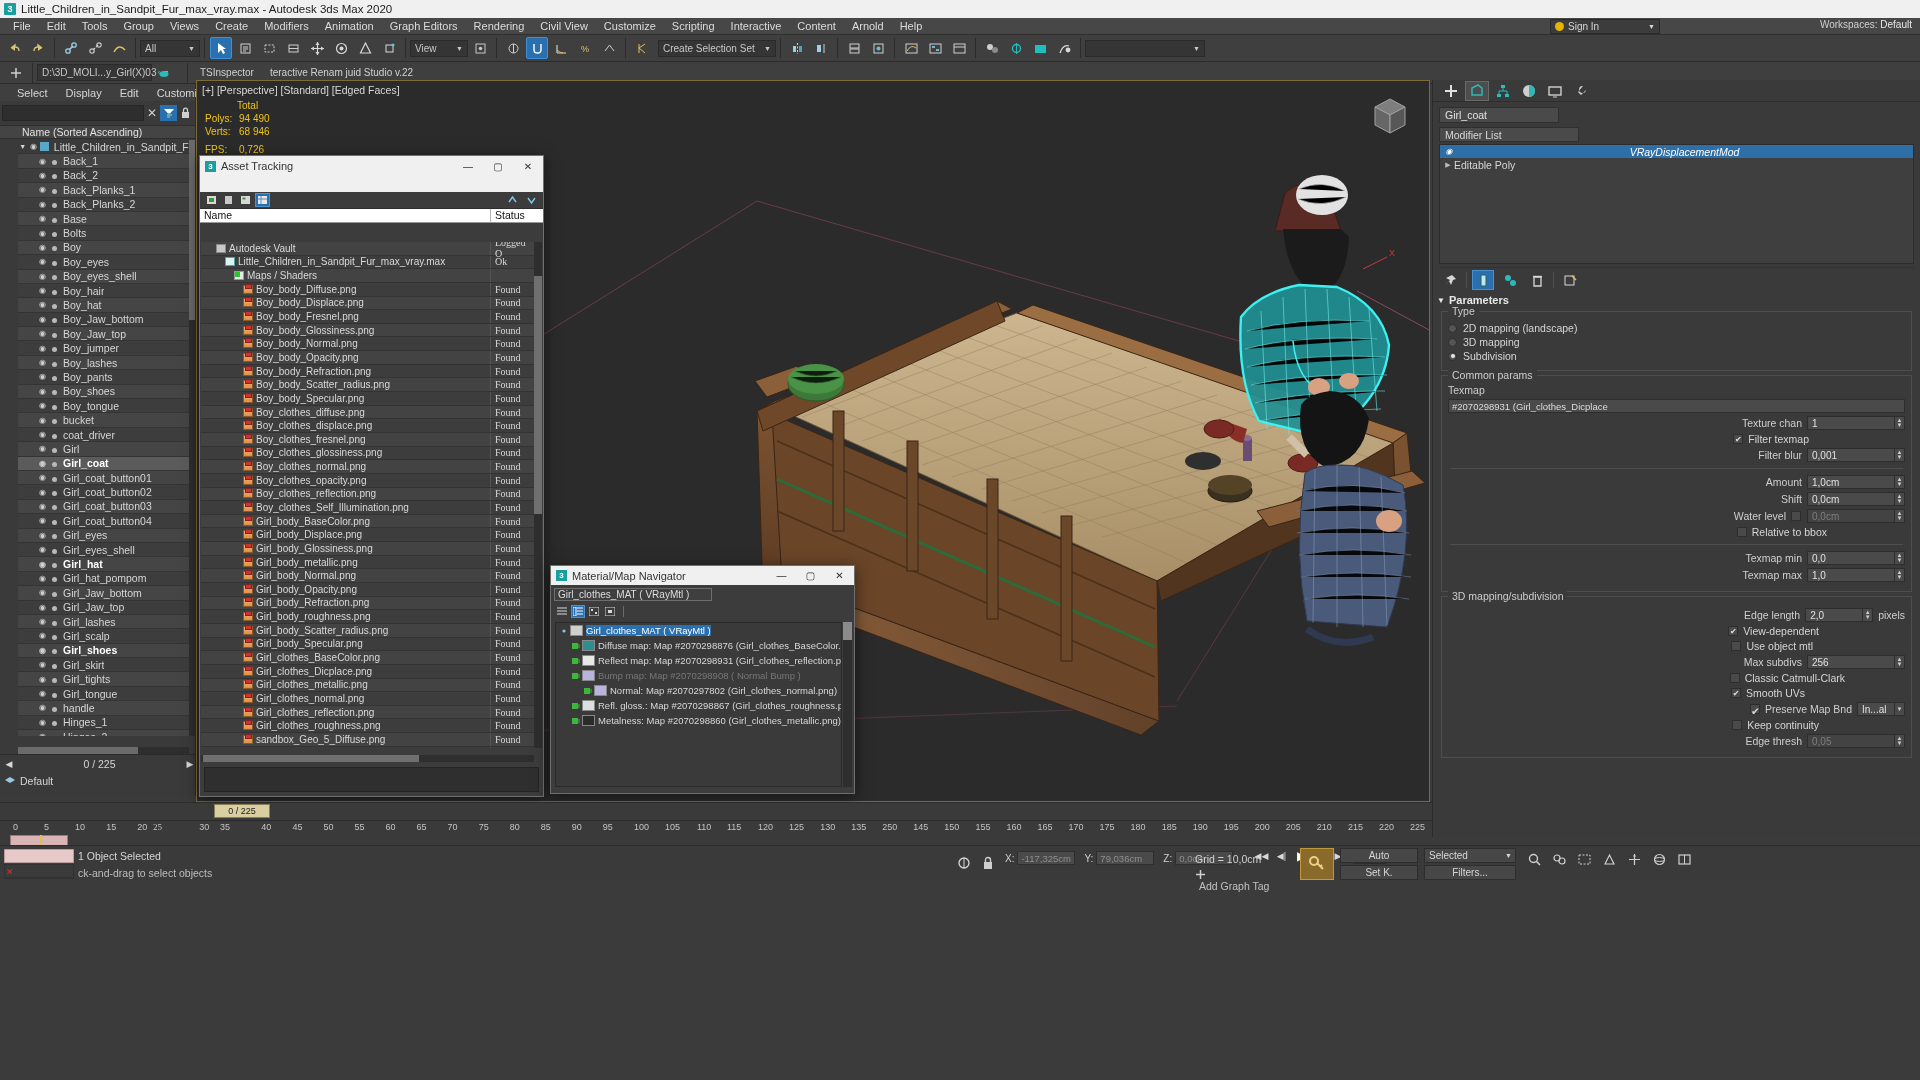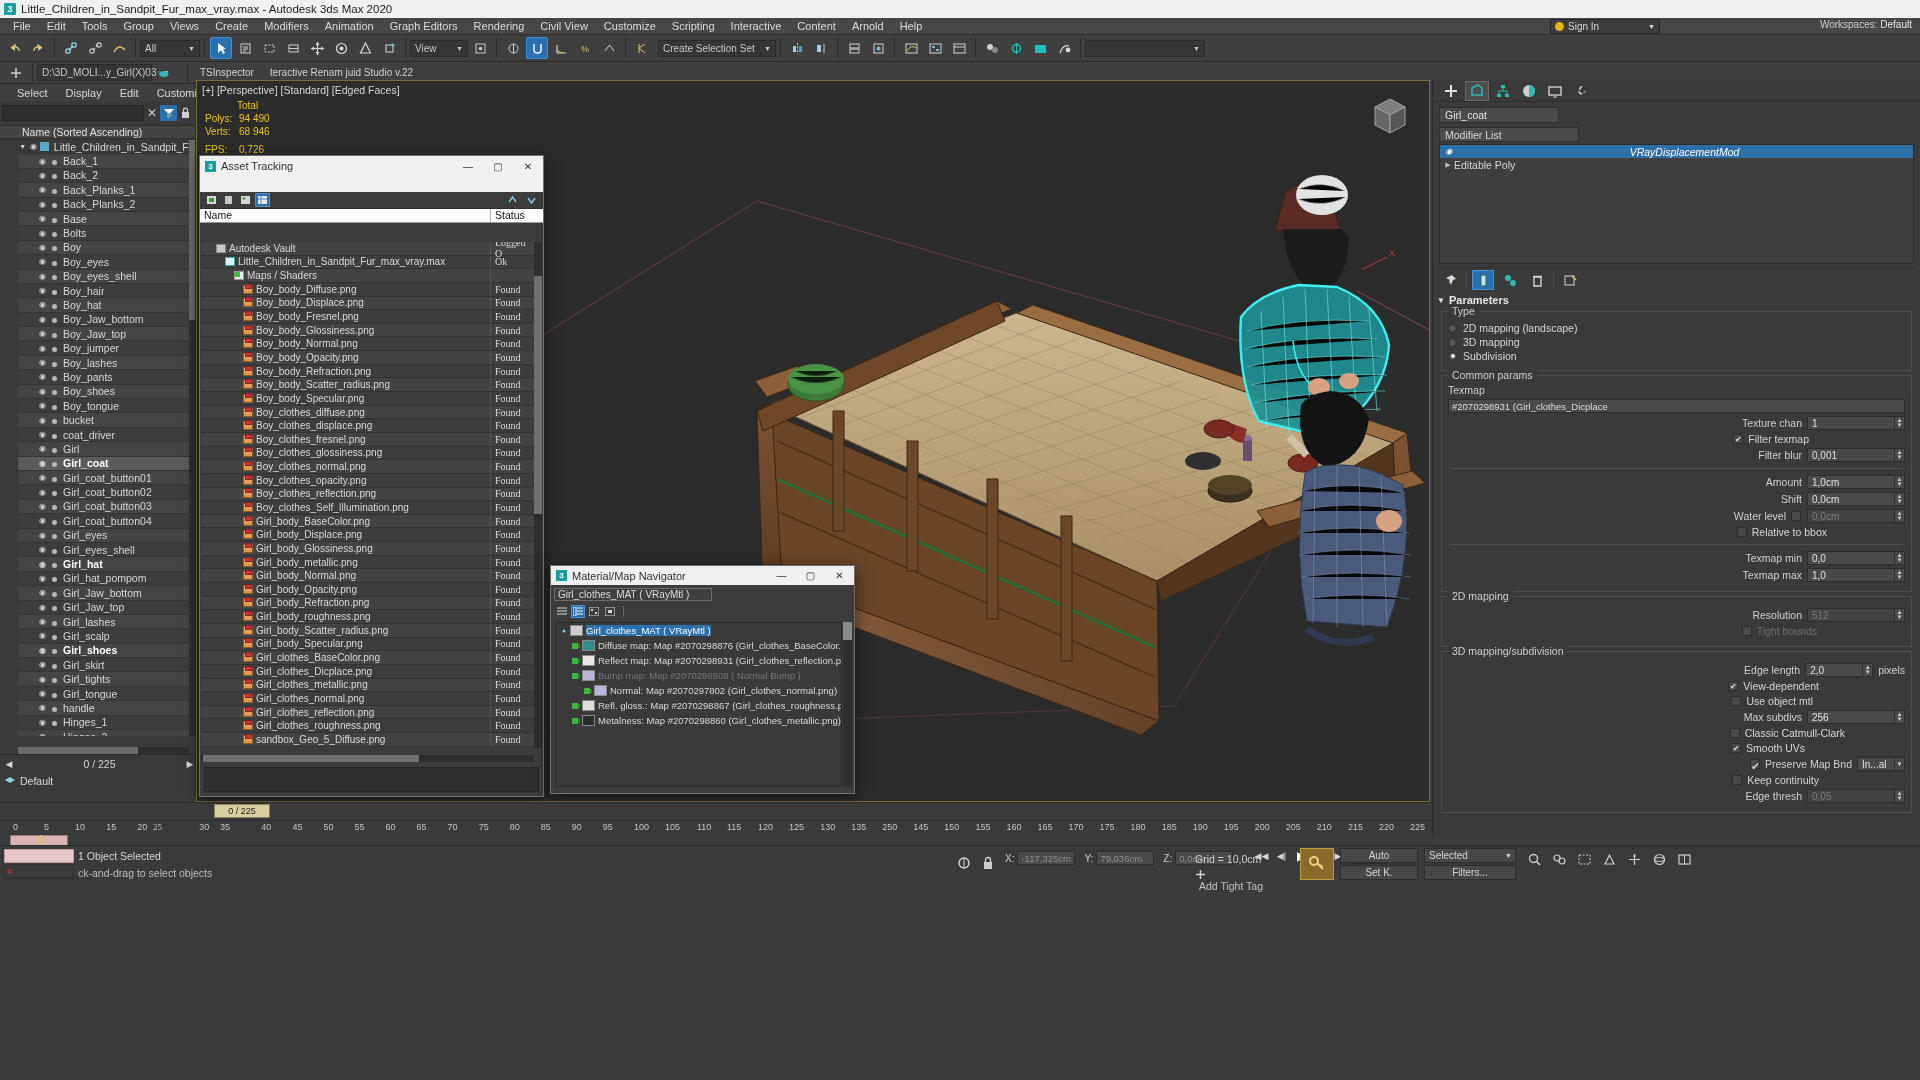--- a/index.html
+++ b/index.html
@@ -1784,33 +1784,20 @@
     <div class="hr"></div>
     <div class="fld">
       <span class="lb">Texmap min</span>
       <span class="sp">0,0</span>
       <span class="spin">▲<br>▼</span>
     </div>
     <div class="fld">
       <span class="lb">Texmap max</span>
       <span class="sp">1,0</span>
       <span class="spin">▲<br>▼</span>
-    </div>
-  </div>
-  <div class="grp">
-    <div class="cap dimtxt">2D mapping</div>
-    <div class="fld">
-      <span class="lb dimtxt">Resolution</span>
-      <span class="sp dim">512</span>
-      <span class="spin">▲<br>▼</span>
-    </div>
-    <div class="chk" style="justify-content:flex-end">
-      <span class="cb"></span>
-      <span class="dimtxt">Tight bounds</span>
-      <span style="width:88px"></span>
     </div>
   </div>
   <div class="grp">
     <div class="cap">3D mapping/subdivision</div>
     <div class="fld">
       <span class="lb">Edge length</span>
       <span class="sp" style="width:58px">2,0</span>
       <span class="spin">▲<br>▼</span>
       <span style="padding-left:5px;color:#cfcfcf">pixels</span>
     </div>
@@ -1949,21 +1936,21 @@
       <div class="coordbox">
         <span class="ax">Z:</span>
         <span class="v">0,0cm</span>
       </div>
     </div>
   <div id="gridinfo">Grid = 10,0cm</div>
   <div id="addtimetag">
     <svg width="11" height="11" viewBox="0 0 11 11" style="vertical-align:-1px">
         <path d="M5.5 1 v9 M1 5.5 h9" stroke="#cfcfcf" stroke-width="1.5"></path>
       </svg>
-    <span style="padding-left:4px">Add Tight Tag</span>
+    <span style="padding-left:4px">Add Graph Tag</span>
   </div>
   <div id="animctrl">
     <div class="ab">◀◀</div>
     <div class="ab">◀|</div>
     <div class="ab" style="color:#fff;font-size:12px">▶</div>
     <div class="ab">|▶</div>
     <div class="ab">▶▶</div>
     <div style="width:34px;height:16px;background:#474747;border:1px solid #2d2d2d;display:flex;align-items:center;padding-left:3px;font-size:9.5px">0</div>
   </div>
   <div id="bigkey">

